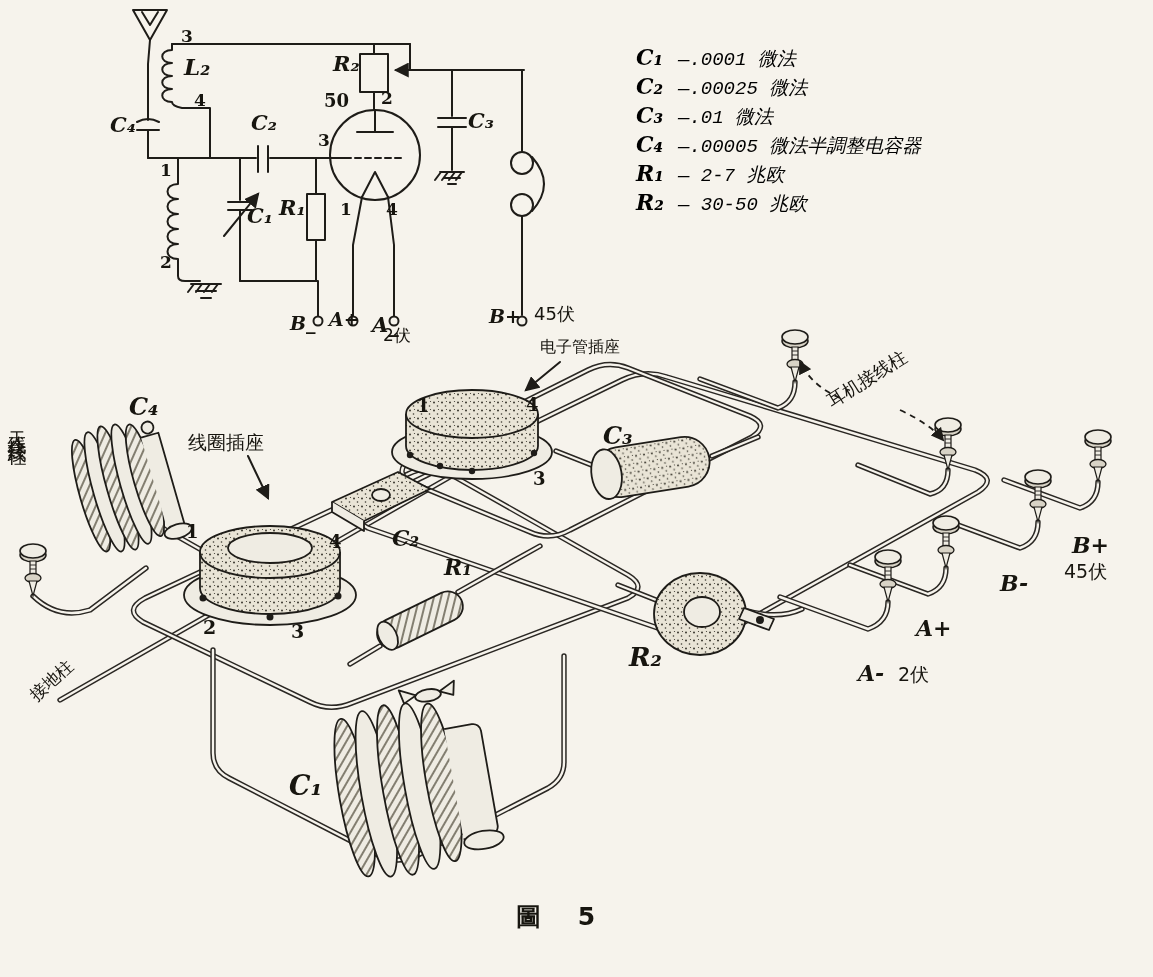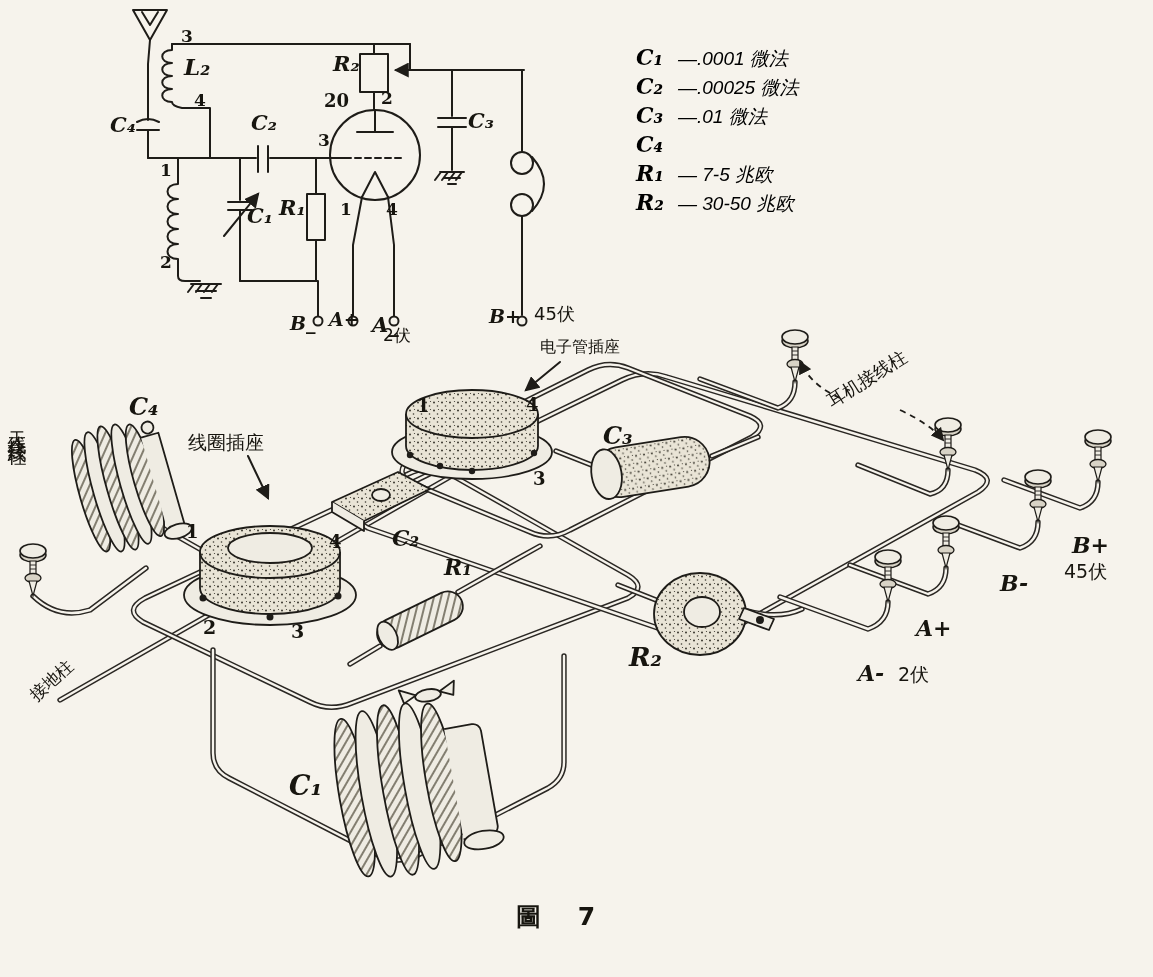--- a/index.html
+++ b/index.html
@@ -8,21 +8,21 @@
   .page{position:relative;width:1153px;height:977px;background:#f6f3ec;overflow:hidden;margin:0 auto}
   .art{position:absolute;left:0;top:0}
   .lbl{position:absolute;color:#17150f;white-space:nowrap;line-height:1}
   .ref{font-family:"DejaVu Serif",serif;font-style:italic;font-weight:bold}
   .num{font-family:"DejaVu Serif",serif;font-size:17px;font-weight:bold}
   .cjk{font-family:"DejaVu Sans",sans-serif}
   .vert{writing-mode:vertical-rl;text-orientation:upright;letter-spacing:4px}
   .legend{position:absolute;left:636px;top:44px}
   .legend-row{display:flex;align-items:baseline;height:29px}
   .legend-row .ref{font-size:22px;width:42px}
-  .legend-row .val{font-size:19px;font-family:Liberation Sans, sans-serif;font-style:italic}
+  .legend-row .val{font-size:19px;font-family:Liberation Mono, monospace;font-style:italic}
   
   .sk{stroke:#1e1c18;stroke-width:2;fill:none;stroke-linecap:round;stroke-linejoin:round}
   .wo{stroke:#2a2723;stroke-width:5.4;fill:none;stroke-linecap:round;stroke-linejoin:round}
   .wi{stroke:#f6f3ec;stroke-width:2.4;fill:none;stroke-linecap:round;stroke-linejoin:round}
   .cmp{stroke:#1e1c18;stroke-width:1.8;stroke-linejoin:round}
   .dash{stroke:#1e1c18;stroke-width:1.8;fill:none;stroke-dasharray:6 5}
 </style>
 </head>
 <body>
 
@@ -248,36 +248,37 @@
     <div class="legend-row">
       <span class="ref">C₂</span>
       <span class="val">—.00025 微法</span>
     </div>
     <div class="legend-row">
       <span class="ref">C₃</span>
       <span class="val">—.01 微法</span>
     </div>
     <div class="legend-row">
       <span class="ref">C₄</span>
+      <span class="val">—.00005 微法半調整电容器</span>
     </div>
     <div class="legend-row">
       <span class="ref">R₁</span>
-      <span class="val">— 7-5 兆欧</span>
+      <span class="val">— 2-7 兆欧</span>
     </div>
     <div class="legend-row">
       <span class="ref">R₂</span>
       <span class="val">— 30-50 兆欧</span>
     </div>
   </div>
 
   <div class="lbl num" style="left:181px;top:28px">3</div>
   <div class="lbl ref" style="left:184px;top:55px;font-size:23px">L₂</div>
   <div class="lbl num" style="left:194px;top:92px">4</div>
   <div class="lbl ref" style="left:333px;top:53px;font-size:21px">R₂</div>
-  <div class="lbl num" style="left:324px;top:92px;font-size:18px">20</div>
+  <div class="lbl num" style="left:324px;top:92px;font-size:18px">50</div>
   <div class="lbl num" style="left:381px;top:90px">2</div>
   <div class="lbl ref" style="left:468px;top:110px;font-size:21px">C₃</div>
   <div class="lbl num" style="left:318px;top:132px">3</div>
   <div class="lbl ref" style="left:110px;top:114px;font-size:21px">C₄</div>
   <div class="lbl ref" style="left:251px;top:112px;font-size:21px">C₂</div>
   <div class="lbl num" style="left:160px;top:162px">1</div>
   <div class="lbl ref" style="left:279px;top:197px;font-size:21px">R₁</div>
   <div class="lbl ref" style="left:247px;top:205px;font-size:21px">C₁</div>
   <div class="lbl num" style="left:340px;top:201px">1</div>
   <div class="lbl num" style="left:386px;top:201px">4</div>
@@ -307,15 +308,15 @@
   <div class="lbl num" style="left:329px;top:533px;font-size:18px">4</div>
   <div class="lbl num" style="left:203px;top:618px;font-size:19px">2</div>
   <div class="lbl num" style="left:291px;top:622px;font-size:19px">3</div>
   <div class="lbl ref" style="left:858px;top:662px;font-size:22px">A-</div>
   <div class="lbl cjk" style="left:898px;top:665px;font-size:19px">2伏</div>
   <div class="lbl ref" style="left:916px;top:617px;font-size:22px">A+</div>
   <div class="lbl ref" style="left:1000px;top:572px;font-size:22px">B-</div>
   <div class="lbl ref" style="left:1072px;top:534px;font-size:22px">B+</div>
   <div class="lbl cjk" style="left:1064px;top:562px;font-size:19px">45伏</div>
 
-  <div class="lbl cjk" style="left:516px;top:904px;font-size:25px;font-weight:bold;letter-spacing:14px">圖 7</div>
+  <div class="lbl cjk" style="left:516px;top:904px;font-size:25px;font-weight:bold;letter-spacing:14px">圖 5</div>
 
 </div>
 
 </body></html>

